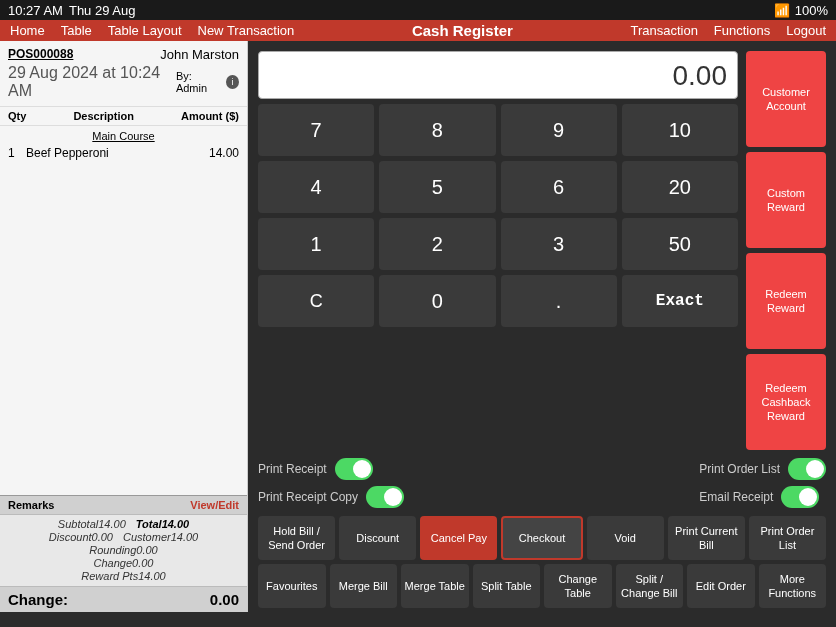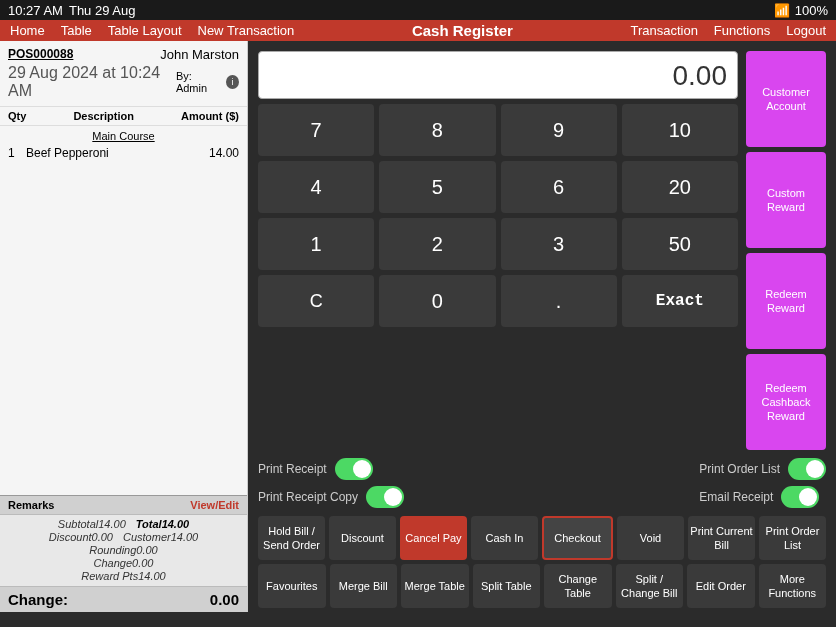--- a/index.html
+++ b/index.html
@@ -218,21 +218,21 @@
     }
 
     
     #keypad-right {
       display: flex;
       flex-direction: column;
       gap: 5px;
       width: 80px;
     }
     .side-btn {
-      background: #d946ef;
+      background: #ef4444;
       color: #fff;
       border: none;
       border-radius: 4px;
       flex: 1;
       font-size: 11px;
       text-align: center;
       cursor: pointer;
       padding: 4px 4px;
       line-height: 1.3;
       display: flex;
@@ -463,21 +463,20 @@
           <span>Email Receipt</span>
           <div class="toggle-switch"></div>
         </div>
       </div>
     </div>
 
     <div id="bottom-row1">
       <button class="bottom-btn dark">Hold Bill / Send Order</button>
       <button class="bottom-btn dark">Discount</button>
       <button class="bottom-btn red">Cancel Pay</button>
-      <button class="bottom-btn dark">Cash In</button>
       <button class="bottom-btn outlined">Checkout</button>
       <button class="bottom-btn dark">Void</button>
       <button class="bottom-btn dark">Print Current Bill</button>
       <button class="bottom-btn dark">Print Order List</button>
     </div>
 
     <div id="bottom-row2">
       <button class="bottom-btn dark">Favourites</button>
       <button class="bottom-btn dark">Merge Bill</button>
       <button class="bottom-btn dark">Merge Table</button>

